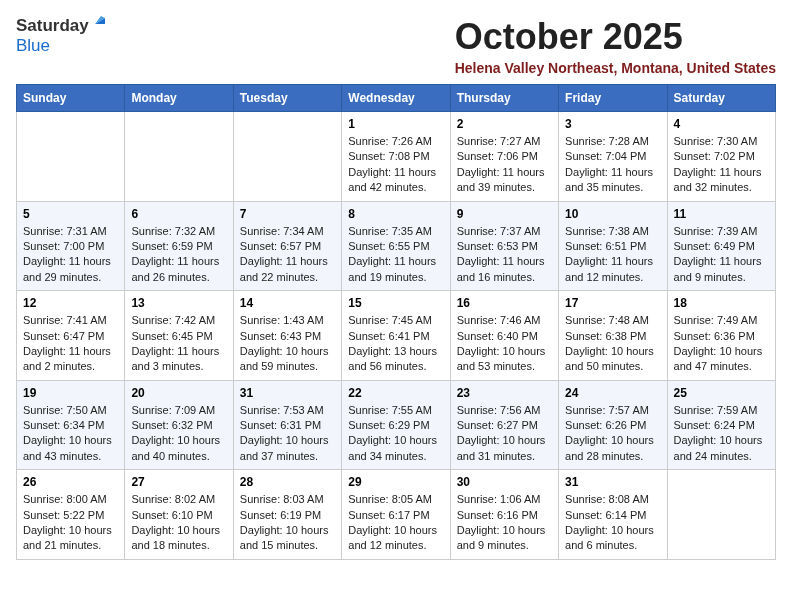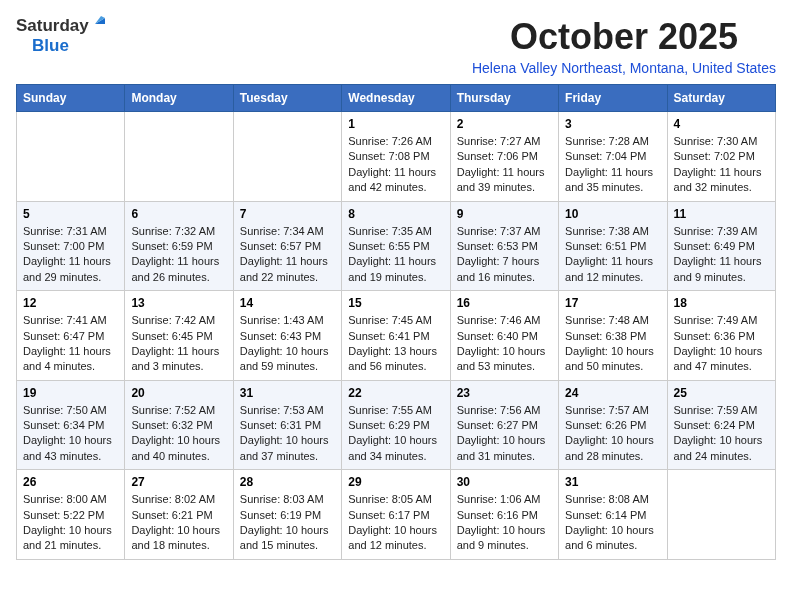--- a/index.html
+++ b/index.html
@@ -17,31 +17,32 @@
       margin-bottom: 8px;
     }
     .logo {
       display: flex;
       flex-direction: column;
       align-items: flex-start;
     }
     .logo-general { color: #333; }
     .logo-blue { color: #1a6dcc; }
     .title-block {
-      text-align: center;
+      text-align: left;
     }
     .month-title {
       font-size: 36px;
       font-weight: bold;
       color: #222;
     }
     .location-title {
       font-size: 14px;
-      color: #1d4ed8;
+      color: #7f1d1d;
       margin-top: 2px;
+      font-weight: bold;
     }
     .calendar-table {
       width: 100%;
       border-collapse: collapse;
       font-size: 11px;
       padding-left: 40px;
     }
     .calendar-table thead tr th {
       background: #3a6dbf;
       color: #fff;
@@ -84,21 +85,21 @@
   <div class="logo">
     <div style="display:flex;align-items:center;gap:2px;">
       <div style="position:relative;display:inline-block;">
         <span class="logo-general" style="font-size:17px;font-weight:bold;">Saturday</span>
         <svg style="position:absolute;top:-4px;right:-18px;" width="16" height="16" viewBox="0 0 16 16">
           <polygon points="4,12 14,6 14,12" fill="#1a6dcc"></polygon>
           <polygon points="4,12 10,4 14,6" fill="#4a9de0"></polygon>
         </svg>
       </div>
     </div>
-    <span class="logo-blue" style="font-size:17px;font-weight:bold;margin-left:16px;color:#1a6dcc;">Blue</span>
+    <span class="logo-blue" style="font-size:17px;font-weight:normal;margin-left:0;color:#1a6dcc;">Blue</span>
   </div>
   <div class="title-block">
     <div class="month-title">October 2025</div>
     <div class="location-title">Helena Valley Northeast, Montana, United States</div>
   </div>
 </div>
 
 <table class="calendar-table">
   <thead>
     <tr>
@@ -180,21 +181,21 @@
             <span>Sunrise: 7:35 AM</span><br>
             <span>Sunset: 6:55 PM</span><br>
             <span>Daylight: 11 hours and 19 minutes.</span>
           </div>
         </td>
         <td>
           <span class="day-number">9</span>
           <div class="day-info">
             <span>Sunrise: 7:37 AM</span><br>
             <span>Sunset: 6:53 PM</span><br>
-            <span>Daylight: 7 hours and 16 minutes.</span>
+            <span>Daylight: 11 hours and 16 minutes.</span>
           </div>
         </td>
         <td>
           <span class="day-number">10</span>
           <div class="day-info">
             <span>Sunrise: 7:38 AM</span><br>
             <span>Sunset: 6:51 PM</span><br>
             <span>Daylight: 11 hours and 12 minutes.</span>
           </div>
         </td>
@@ -206,21 +207,21 @@
             <span>Daylight: 11 hours and 9 minutes.</span>
           </div>
         </td>
       </tr>
       <tr>
         <td>
           <span class="day-number">12</span>
           <div class="day-info">
             <span>Sunrise: 7:41 AM</span><br>
             <span>Sunset: 6:47 PM</span><br>
-            <span>Daylight: 11 hours and 4 minutes.</span>
+            <span>Daylight: 11 hours and 2 minutes.</span>
           </div>
         </td>
         <td>
           <span class="day-number">13</span>
           <div class="day-info">
             <span>Sunrise: 7:42 AM</span><br>
             <span>Sunset: 6:45 PM</span><br>
             <span>Daylight: 11 hours and 3 minutes.</span>
           </div>
         </td>
@@ -270,21 +271,21 @@
           <span class="day-number">19</span>
           <div class="day-info">
             <span>Sunrise: 7:50 AM</span><br>
             <span>Sunset: 6:34 PM</span><br>
             <span>Daylight: 10 hours and 43 minutes.</span>
           </div>
         </td>
         <td>
           <span class="day-number">20</span>
           <div class="day-info">
-            <span>Sunrise: 7:52 AM</span><br>
+            <span>Sunrise: 7:09 AM</span><br>
             <span>Sunset: 6:32 PM</span><br>
             <span>Daylight: 10 hours and 40 minutes.</span>
           </div>
         </td>
         <td>
           <span class="day-number">31</span>
           <div class="day-info">
             <span>Sunrise: 7:53 AM</span><br>
             <span>Sunset: 6:31 PM</span><br>
             <span>Daylight: 10 hours and 37 minutes.</span>
@@ -329,21 +330,21 @@
           <div class="day-info">
             <span>Sunrise: 8:00 AM</span><br>
             <span>Sunset: 5:22 PM</span><br>
             <span>Daylight: 10 hours and 21 minutes.</span>
           </div>
         </td>
         <td>
           <span class="day-number">27</span>
           <div class="day-info">
             <span>Sunrise: 8:02 AM</span><br>
-            <span>Sunset: 6:21 PM</span><br>
+            <span>Sunset: 6:10 PM</span><br>
             <span>Daylight: 10 hours and 18 minutes.</span>
           </div>
         </td>
         <td>
           <span class="day-number">28</span>
           <div class="day-info">
             <span>Sunrise: 8:03 AM</span><br>
             <span>Sunset: 6:19 PM</span><br>
             <span>Daylight: 10 hours and 15 minutes.</span>
           </div>

